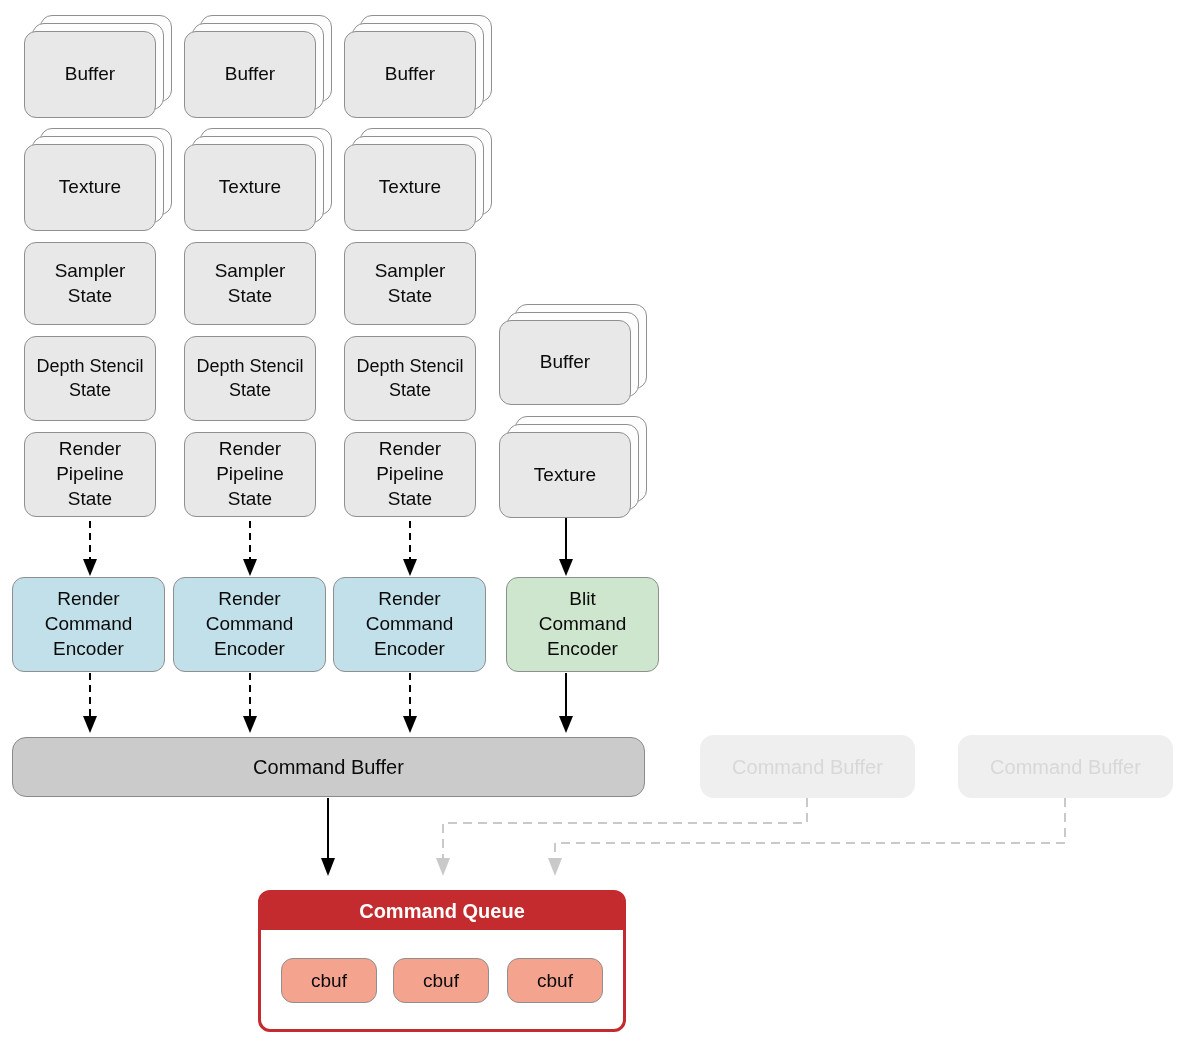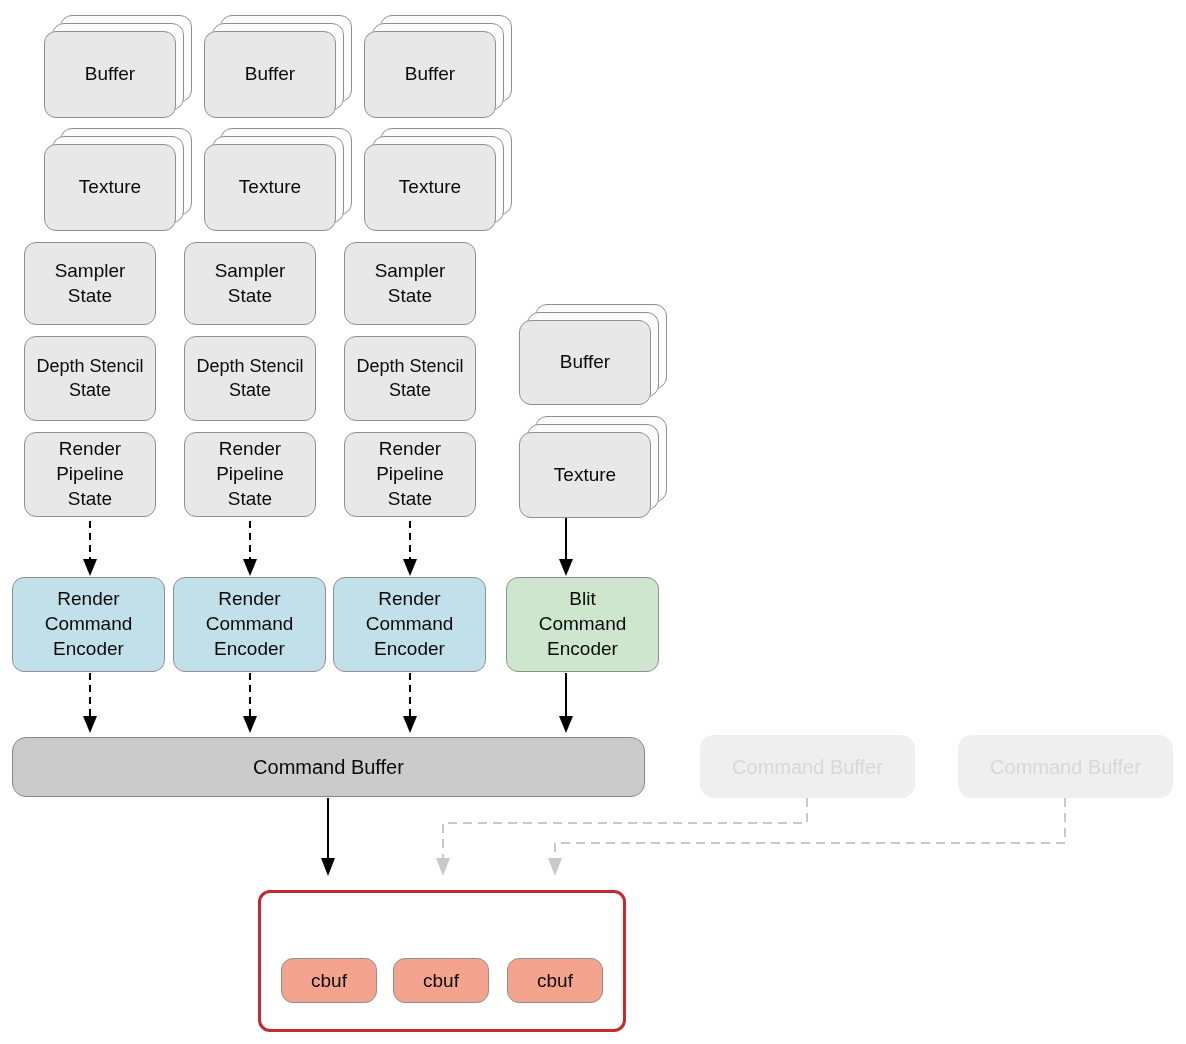--- a/index.html
+++ b/index.html
@@ -29,21 +29,21 @@
     display: flex;
     align-items: center;
     justify-content: center;
     text-align: center;
     font-size: 19px;
     line-height: 1.3;
     color: #0a0a0a;
   }
   .card-label { white-space: pre-line; }
   .stack { position: absolute; }
-  .stack .card { position: absolute; width: 132px; margin-left: 20px; }
+  .stack .card { position: absolute; width: 132px; }
   .stack .layer { background: var(--card-back-fill, #fdfdfd); }
   .encoder-render { background: var(--encoder-render-fill, #c2e0ea); }
   .encoder-blit { background: var(--encoder-blit-fill, #cde6cd); }
   .cmdbuf {
     background: var(--command-buffer-fill, #cbcbcb);
     border-color: var(--command-buffer-border, #8a8a8a);
     border-radius: 14px;
     font-size: 20px;
   }
   .cmdbuf-faded {
@@ -274,20 +274,23 @@
     <span class="card-label">Command Buffer</span>
   </div>
   <div class="card cmdbuf-faded" style="left:700px;top:735px;width:215px;height:63px">
     <span class="card-label">Command Buffer</span>
   </div>
   <div class="card cmdbuf-faded" style="left:958px;top:735px;width:215px;height:63px">
     <span class="card-label">Command Buffer</span>
   </div>
 
   <div class="queue" style="left:258px;top:890px;width:368px;height:142px">
+    <div class="queue-header">
+      <span>Command Queue</span>
+    </div>
     <div class="cbuf" style="left:20px;top:65px">
       <span>cbuf</span>
     </div>
     <div class="cbuf" style="left:132px;top:65px">
       <span>cbuf</span>
     </div>
     <div class="cbuf" style="left:246px;top:65px">
       <span>cbuf</span>
     </div>
   </div>

